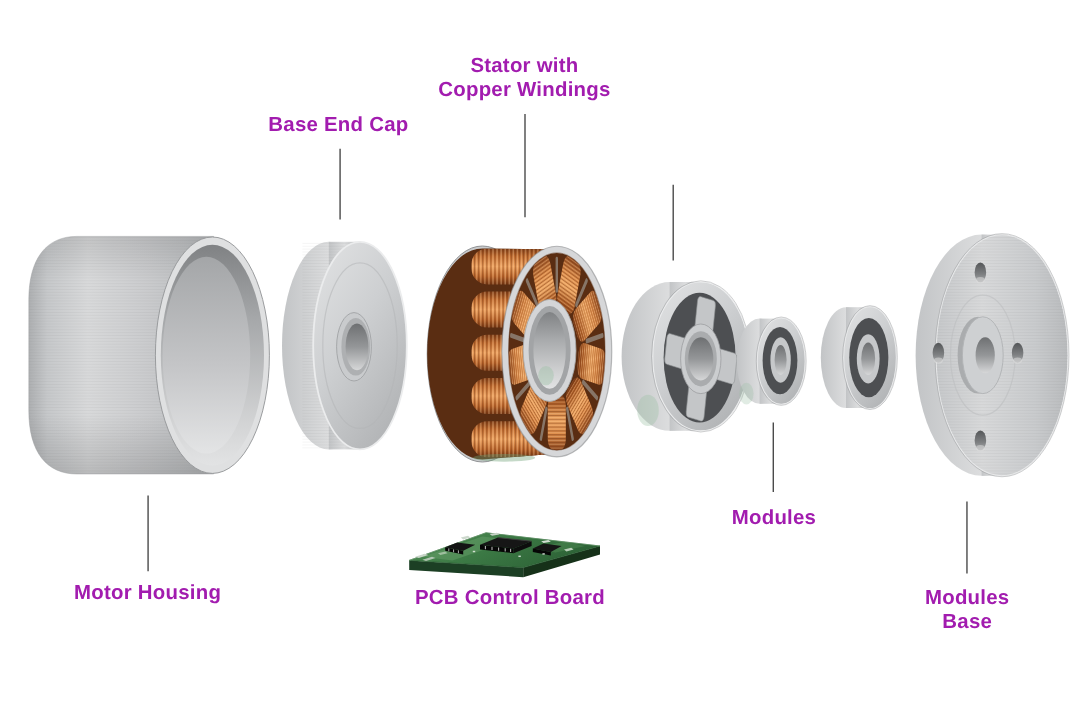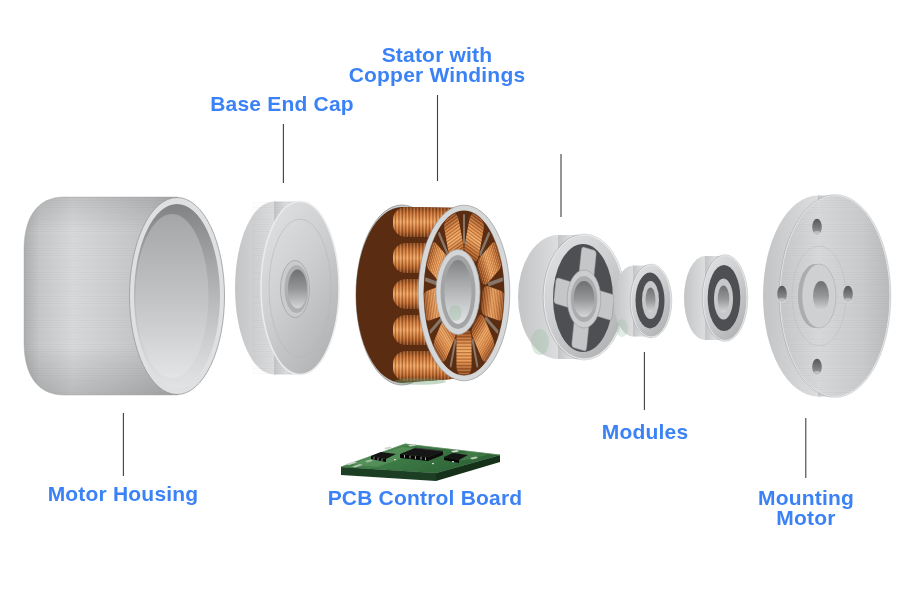--- a/index.html
+++ b/index.html
@@ -3,22 +3,22 @@
 <meta charset="utf-8">
 <style>
   html,body{margin:0;padding:0;background:#ffffff;}
   .stage{
     position:relative;width:900px;height:589px;background:#ffffff;
     font-family:"Liberation Sans",sans-serif;overflow:hidden;
   }
   .stage svg{position:absolute;left:0;top:0;}
   .lbl{
     position:absolute;transform:translateX(-50%);
-    font-weight:700;font-size:21px;line-height:20px;letter-spacing:.2px;
-    color:#3b82f6;text-align:center;white-space:pre-line;
+    font-weight:700;font-size:17px;line-height:20px;letter-spacing:.2px;
+    color:#a21caf;text-align:center;white-space:pre-line;
   }
 </style>
 </head>
 <body>
 
 <div class="stage">
 
 <svg width="900" height="589" viewBox="0 0 900 589">
   <defs>
     <linearGradient id="bodyH" x1="0" y1="0" x2="1" y2="0">
@@ -355,15 +355,15 @@
     <line x1="805.8" y1="418" x2="805.8" y2="478"></line>
   </g>
 </svg>
 
 <div class="lbl" style="left:437px;top:45px">Stator with
 Copper Windings</div>
 <div class="lbl" style="left:282px;top:94px">Base End Cap</div>
 <div class="lbl" style="left:645px;top:422px">Modules</div>
 <div class="lbl" style="left:425px;top:488px">PCB Control Board</div>
 <div class="lbl" style="left:123px;top:484px">Motor Housing</div>
-<div class="lbl" style="left:806px;top:488px">Mounting Motor</div>
+<div class="lbl" style="left:806px;top:488px">Modules Base</div>
 
 </div>
 
 </body></html>

